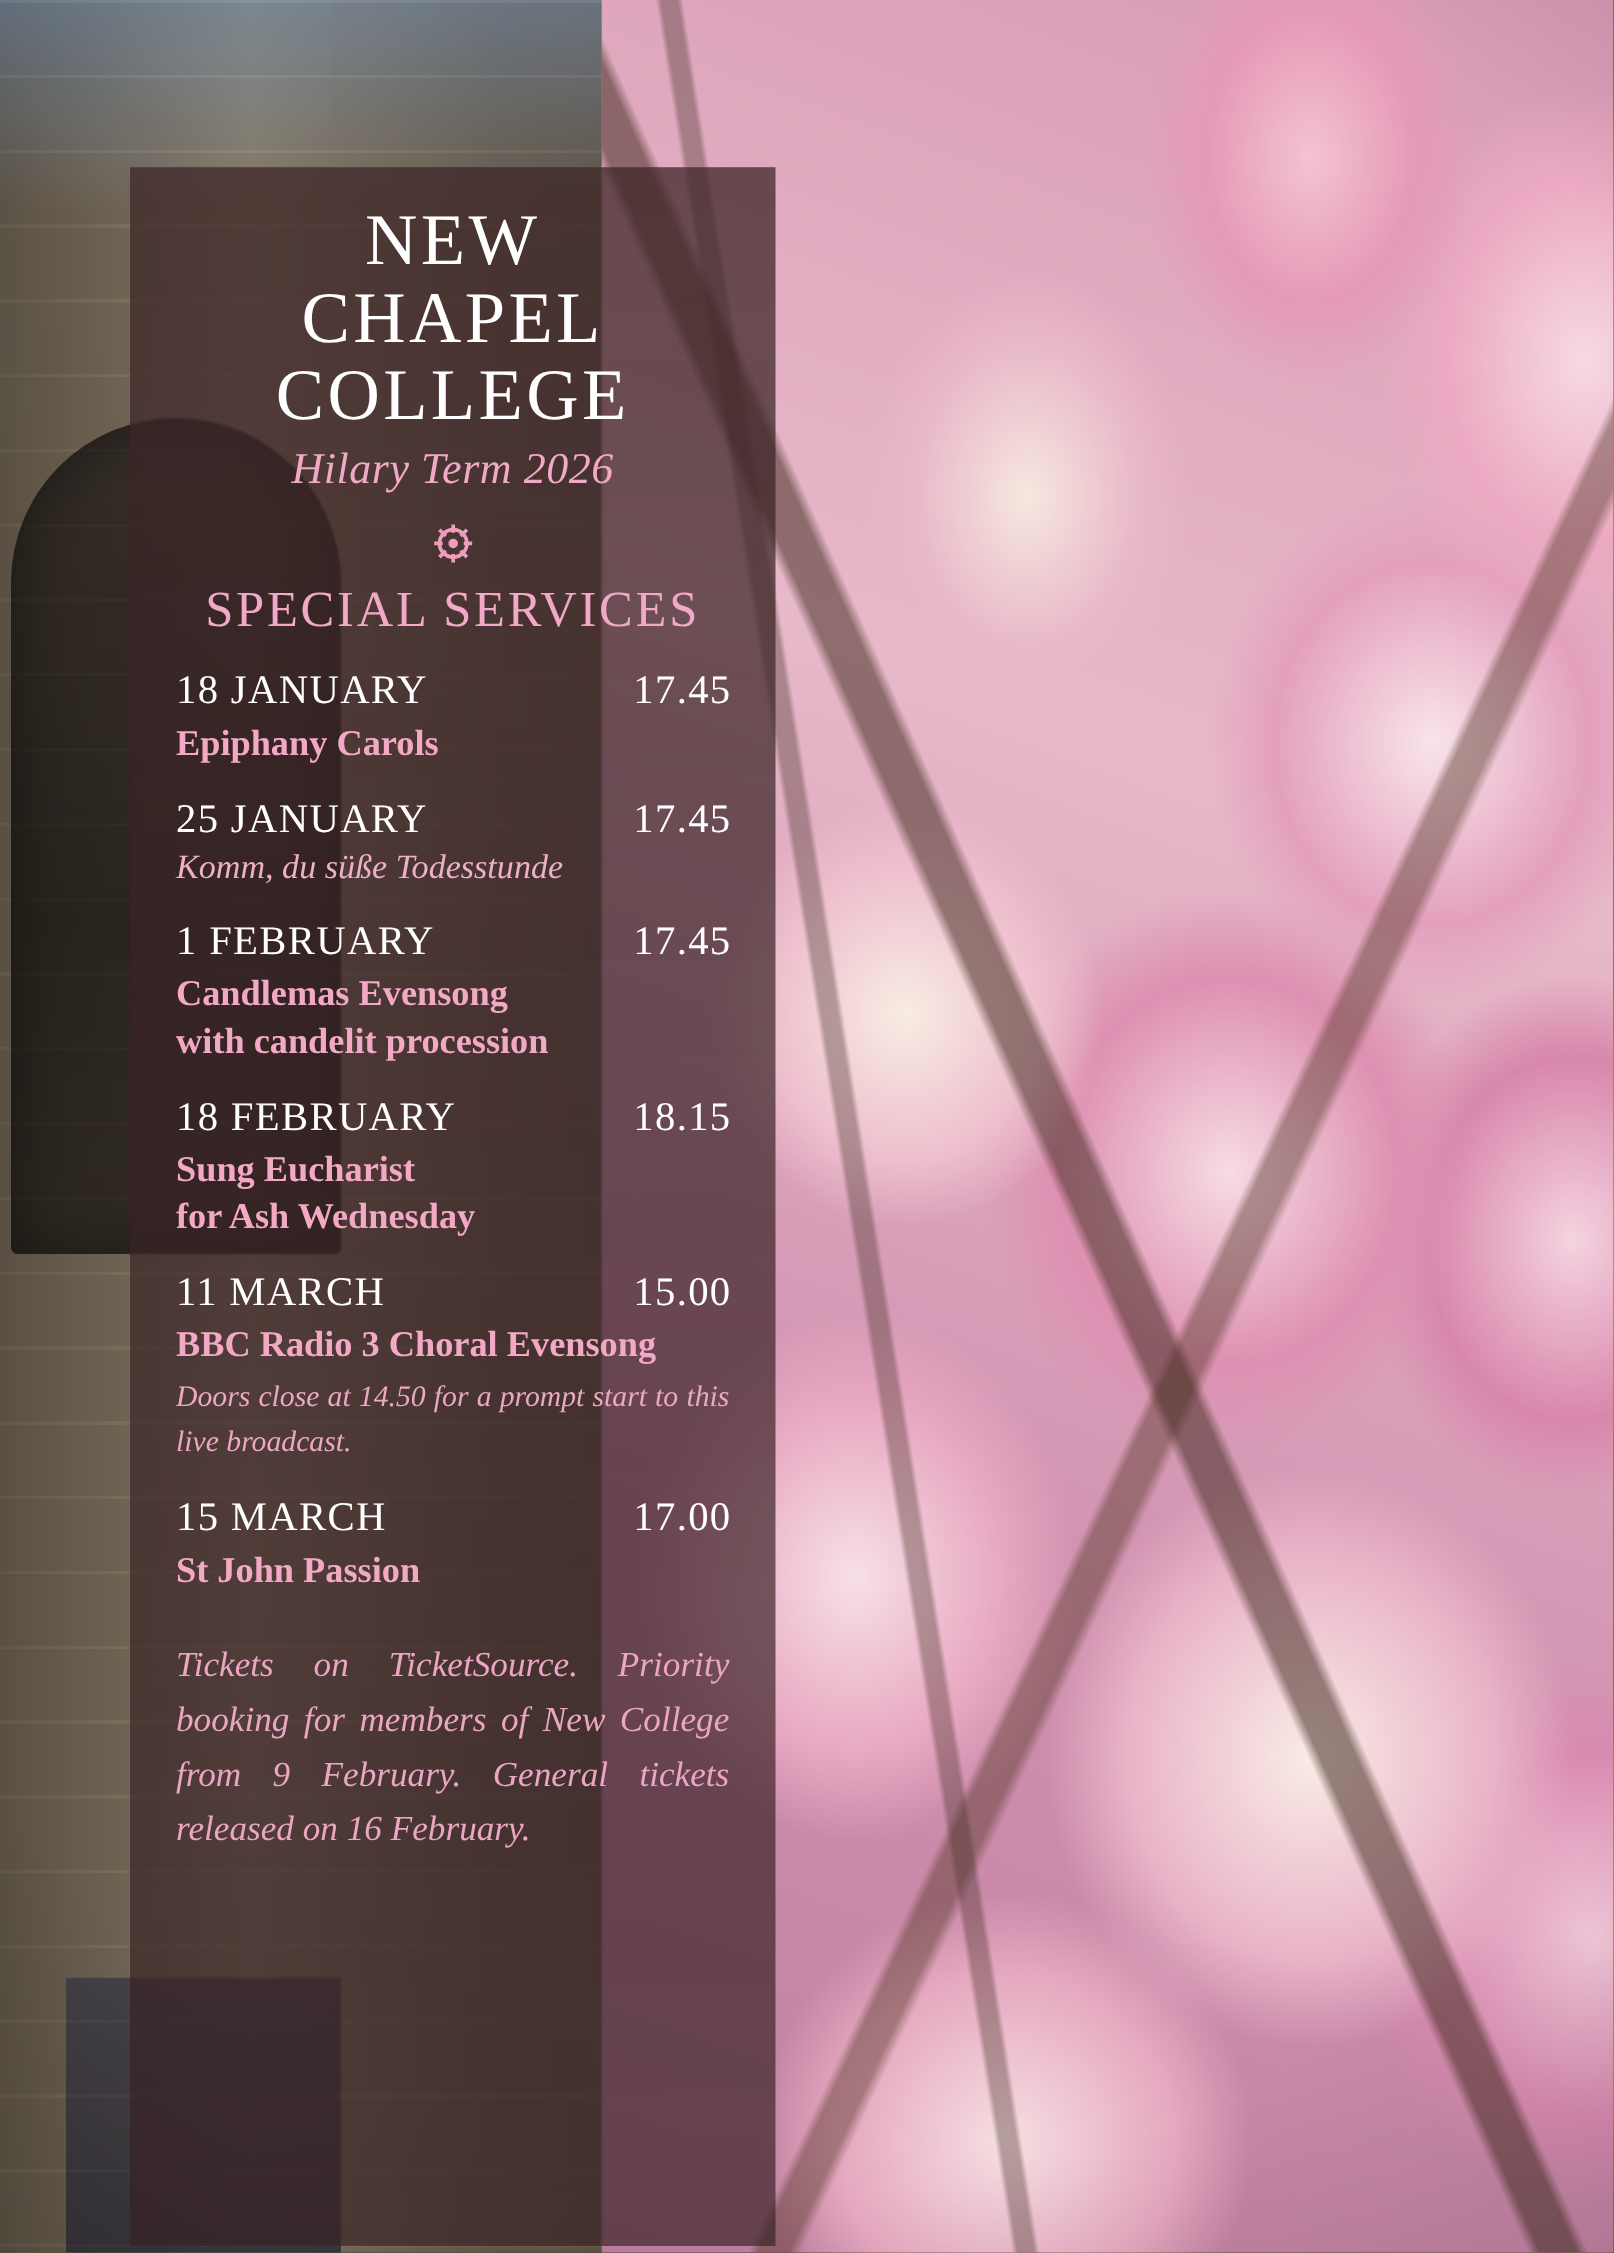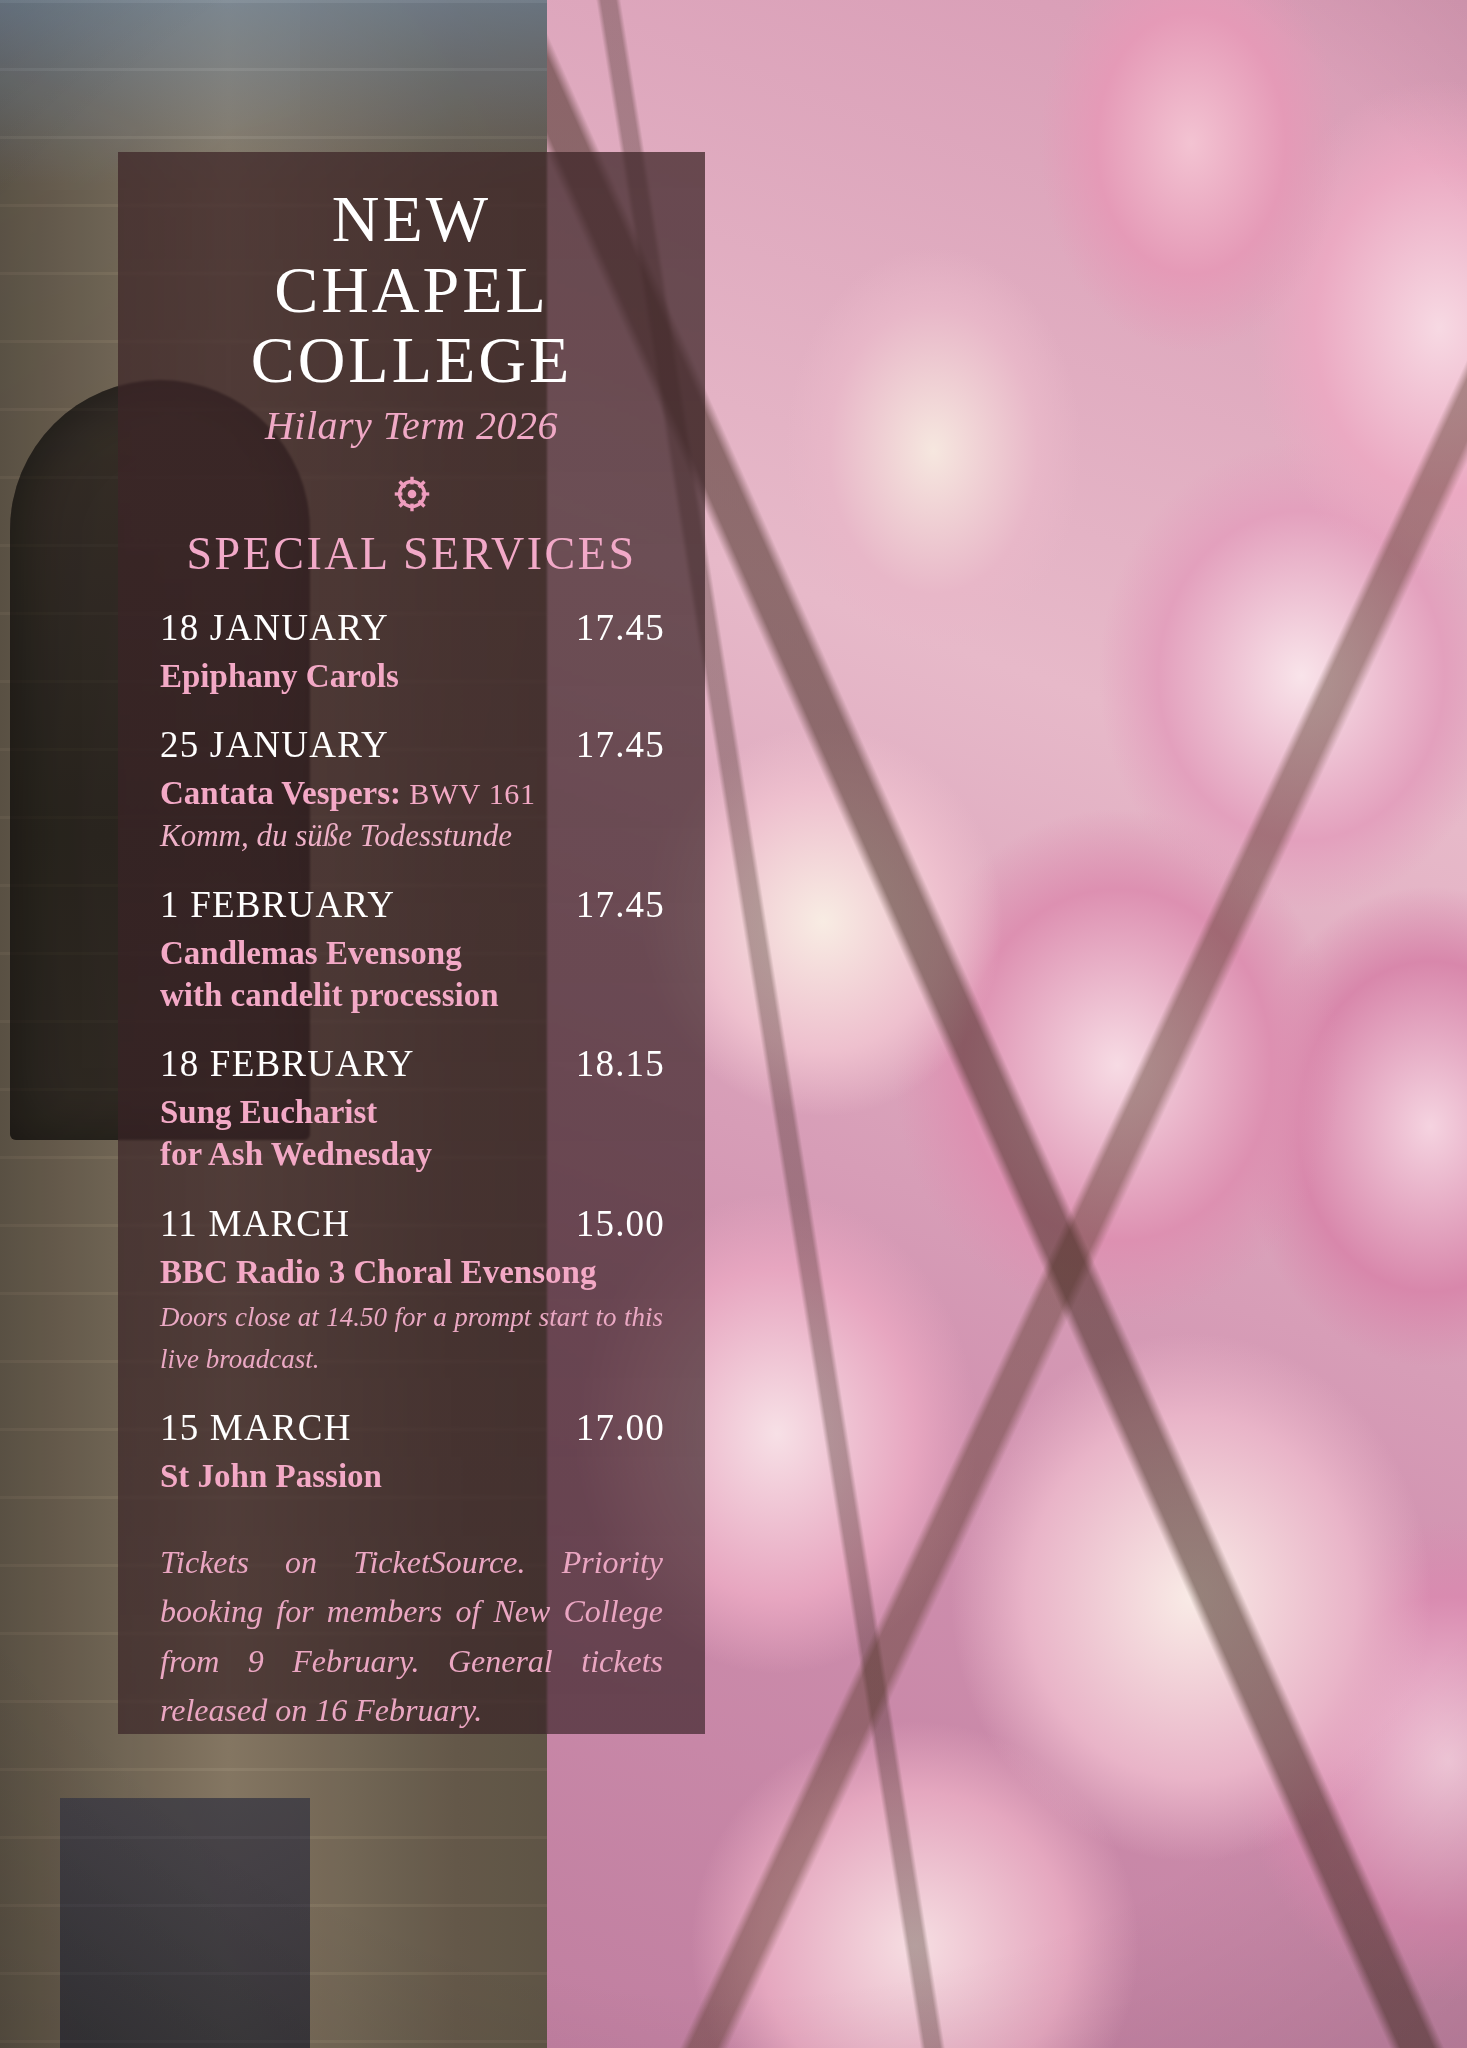--- a/index.html
+++ b/index.html
@@ -101,21 +101,21 @@
     background: radial-gradient(ellipse 120% 95% at 50% 45%, rgba(0,0,0,0) 55%, rgba(0,0,0,0.30) 100%);
     pointer-events: none;
   }
 
   
   .panel {
     position: absolute;
     left: 118px;
     top: 152px;
     width: 587px;
-    height: 1582px;
+    height: 1890px;
     background: linear-gradient(180deg, rgba(62,38,40,0.74) 0%, rgba(58,35,38,0.70) 45%, rgba(54,32,36,0.66) 100%);
     backdrop-filter: blur(1px);
     box-sizing: border-box;
     padding: 18px 34px 26px 34px;
     color: #f4b9cf;
   }
 
   .title {
     text-align: center;
     color: #ffffff;
@@ -239,21 +239,20 @@
         <span class="event-time">17.45</span>
       </div>
       <div class="event-name">Epiphany Carols</div>
     </div>
 
     <div class="event">
       <div class="event-row">
         <span class="event-date">25 JANUARY</span>
         <span class="event-time">17.45</span>
       </div>
-      <div class="event-name"><span>Cantata Vespers: </span><span class="small">BWV 161</span></div>
       <div class="event-sub">Komm, du süße Todesstunde</div>
     </div>
 
     <div class="event">
       <div class="event-row">
         <span class="event-date">1 FEBRUARY</span>
         <span class="event-time">17.45</span>
       </div>
       <div class="event-name" style="white-space:pre-line">Candlemas Evensong
 with candelit procession</div>

